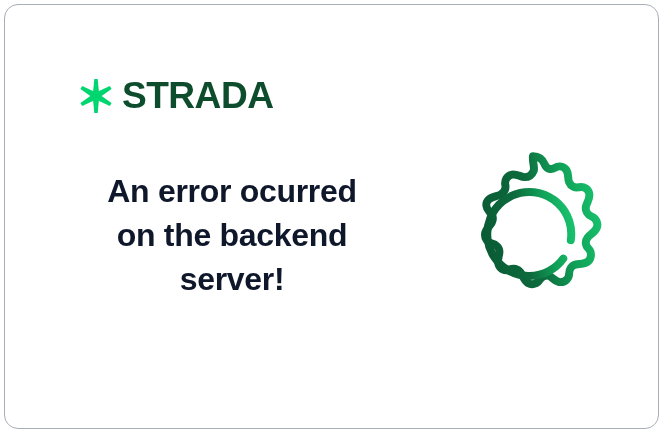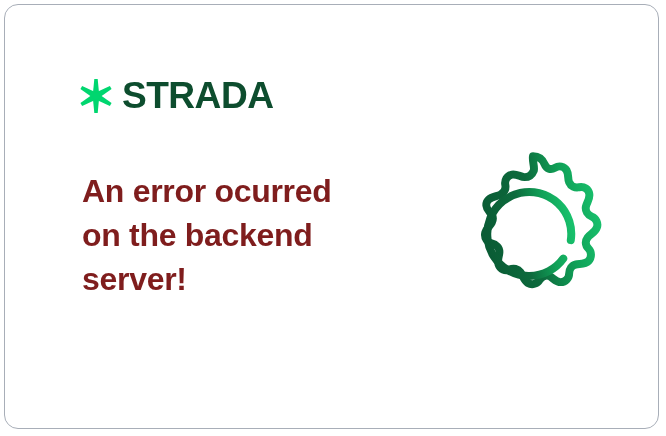--- a/index.html
+++ b/index.html
@@ -26,20 +26,21 @@
   .card {
     position: absolute;
     left: 4px;
     top: 4px;
     width: 655px;
     height: 425px;
     box-sizing: border-box;
     background: #ffffff;
     border: 1.5px solid #a8aeb8;
     border-radius: 14px;
+    text-align: center;
   }
 
   
   .logo-lockup {
     position: absolute;
     left: 74px;
     top: 70px;
     height: 42px;
     display: flex;
     align-items: center;
@@ -66,21 +67,21 @@
   
   .headline {
     position: absolute;
     left: 77px;
     top: 164px;
     width: 300px;
     font-family: "Liberation Sans", sans-serif;
     font-size: 32px;
     font-weight: bold;
     line-height: 1.38;
-    color: #7f1d1d;
+    color: #0f172a;
     letter-spacing: -0.3px;
     white-space: pre-line;
   }
 
   
   .gear-illustration {
     position: absolute;
     left: 444px;
     top: 133px;
     width: 168px;

